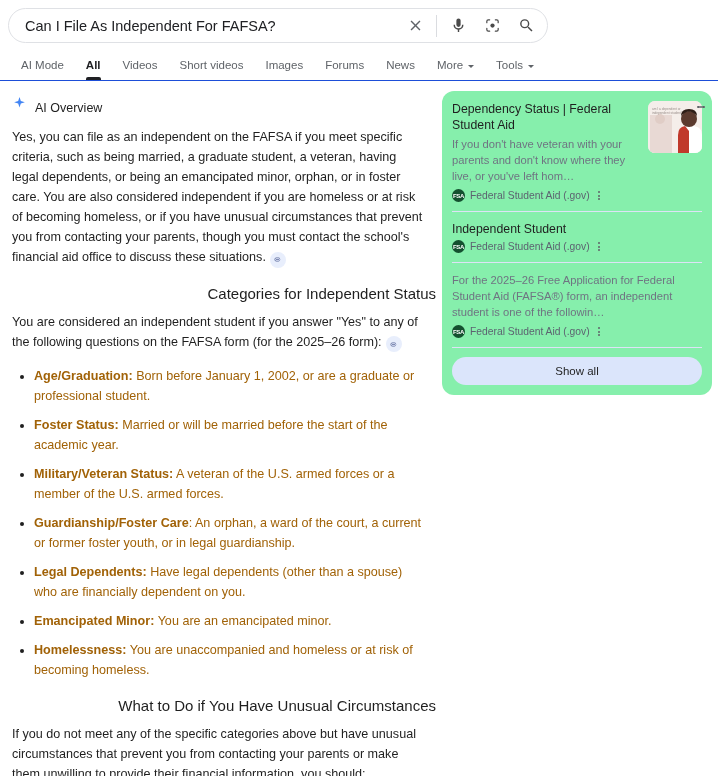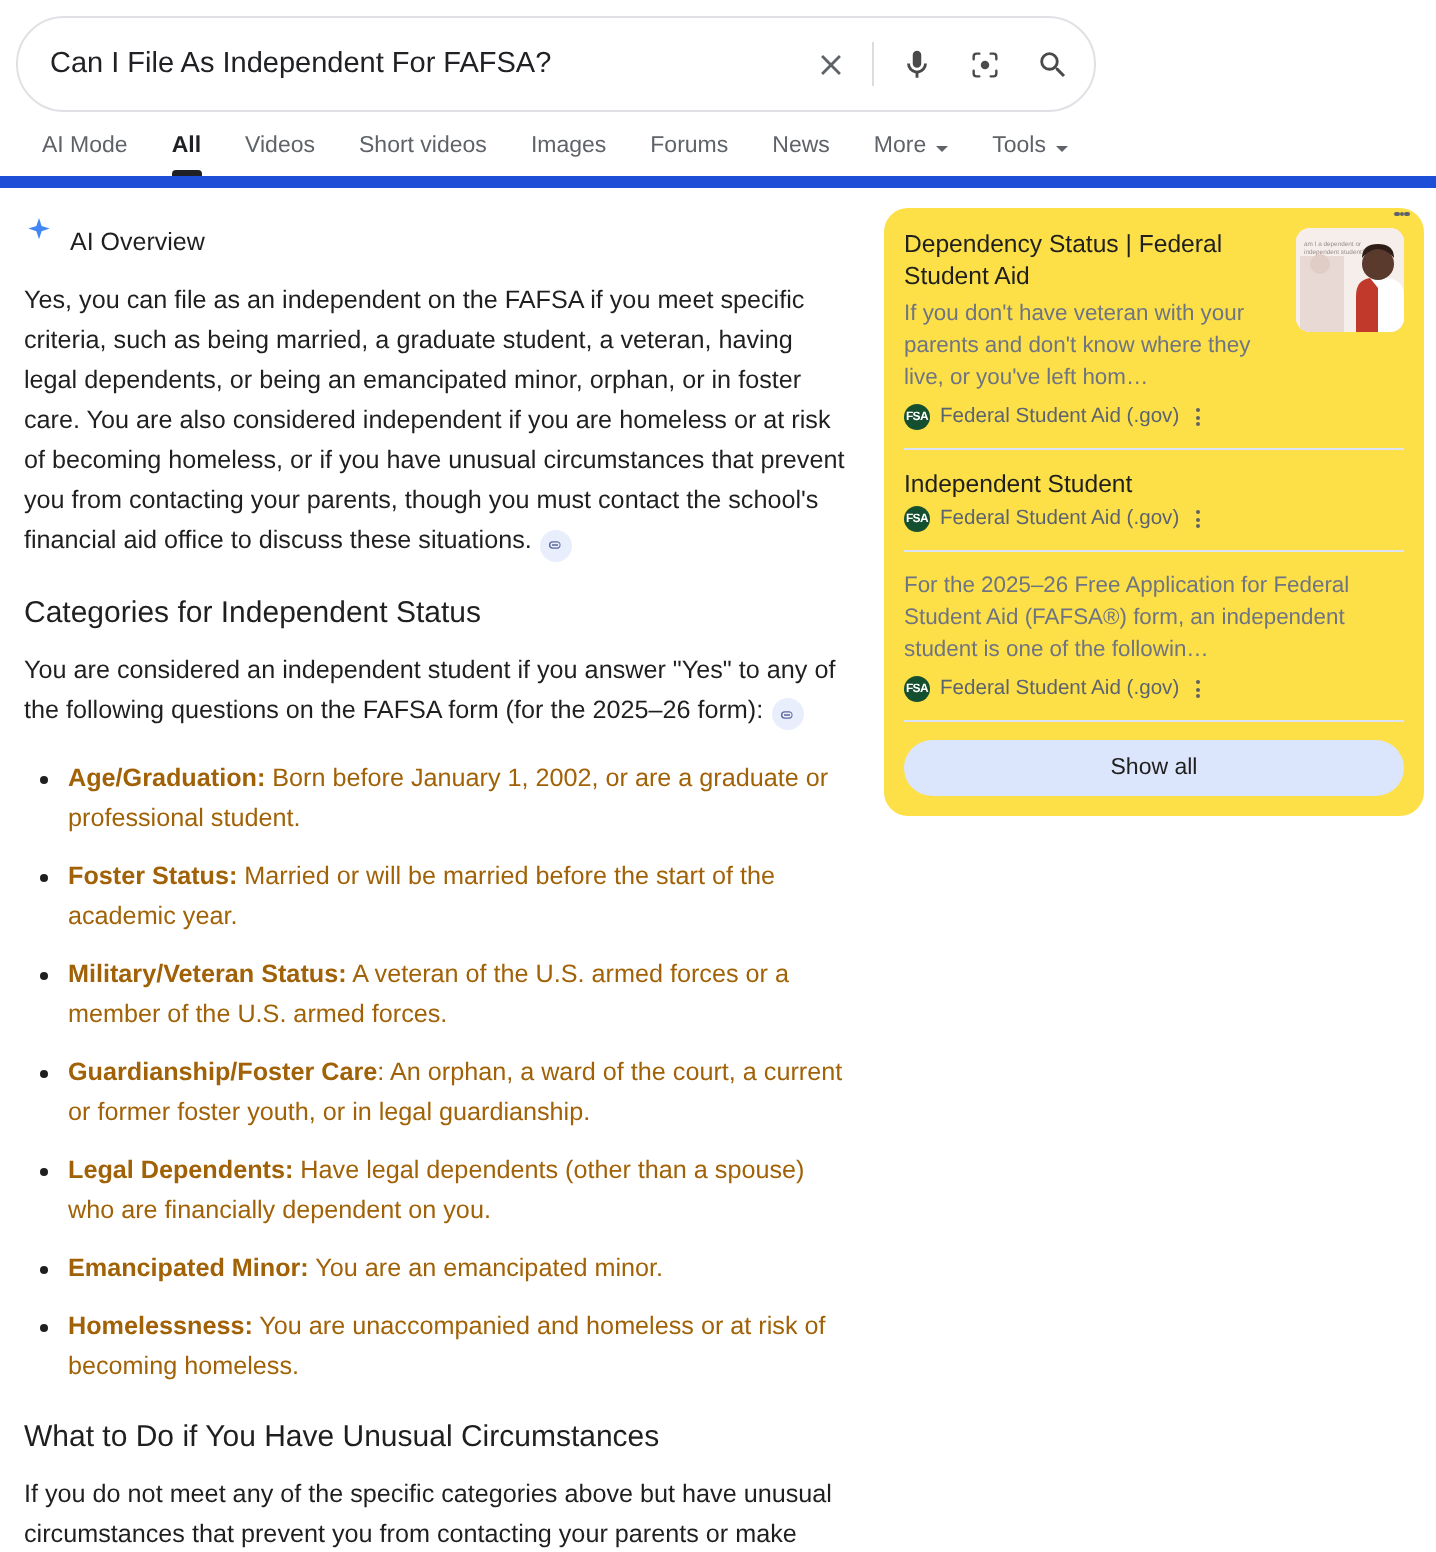--- a/index.html
+++ b/index.html
@@ -10,21 +10,21 @@
     background:#ffffff;
     font-family:"Liberation Sans", sans-serif;
     color:#1f1f1f;
     overflow:hidden;
     position:relative;
   }
 
   
   .searchbar-wrap { padding:8px 0 0 8px; }
   .searchbar {
-    width:540px; height:48px;
+    width:540px; height:35px;
     border:1px solid #dfe1e5;
     border-radius:24px;
     display:flex; align-items:center;
     background:#fff;
   }
   .search-input {
     flex:1 1 auto;
     border:none; outline:none;
     font-family:"Liberation Sans", sans-serif;
     font-size:14.5px; color:#202124;
@@ -36,21 +36,21 @@
   }
   .sb-divider { width:1px; height:22px; background:#dadce0; margin:0 4px; }
   .sb-gap { width:4px; }
 
   
   .tabs {
     display:flex; align-items:flex-end;
     height:30px;
     padding-left:10px;
     margin-top:8px;
-    border-bottom:6px solid #1d4ed8;
+    border-bottom:1px solid #1d4ed8;
     gap:0px;
   }
   .tab {
     font-size:11.5px; color:#5f6368;
     padding:0 11px 9px 11px;
     cursor:pointer; position:relative;
     white-space:nowrap; display:flex; align-items:center; gap:3px;
   }
   .tab.active { color:#202124; font-weight:bold; }
   .tab.active::after {
@@ -77,42 +77,42 @@
   }
   .kebab-dot { width:2.5px;height:2.5px;border-radius:50%;background:#5f6368;margin:1.3px 0; }
 
   
   .ai-para {
     font-size:12.6px; line-height:20px; color:#1f1f1f;
     margin:0 0 14px 0; max-width:414px;
   }
   .ai-h3 {
     font-size:15px; font-weight:normal; color:#1f1f1f;
-    margin:16px 0 8px 0; line-height:20px;
+    margin:16px 0 8px 0; line-height:20px;text-align:right;
   }
   ul.ai-list, ol.ai-list {
     margin:8px 0 12px 0; padding-left:22px; max-width:414px;
   }
   ul.ai-list li, ol.ai-list li {
     font-size:12.6px; line-height:20px; margin-bottom:9px; color:#a16207;
   }
   ul.ai-list li::marker { color:#1f1f1f; }
   .b { font-weight:bold; }
 
   
   .cite {
     display:inline-flex; align-items:center; justify-content:center;
     width:16px; height:16px; border-radius:50%;
     background:#e8eefc; margin-left:4px; vertical-align:-3px; cursor:pointer;
   }
   .cite svg { display:block; }
 
   
   .src-panel {
-    background:#fde047; border-radius:12px; padding:10px 10px 10px 10px;
+    background:#86efac; border-radius:12px; padding:10px 10px 10px 10px;
     width:270px;
   }
   .src-card { display:flex; gap:8px; padding:0 0 9px 0; }
   .src-main { flex:1 1 auto; min-width:0; }
   .src-title {
     font-size:12.3px; color:#1f1f1f; line-height:16px;
     margin-bottom:3px; cursor:pointer;
   }
   .src-snippet {
     font-size:11.2px; color:#6f7482; line-height:16px; margin-bottom:5px;

